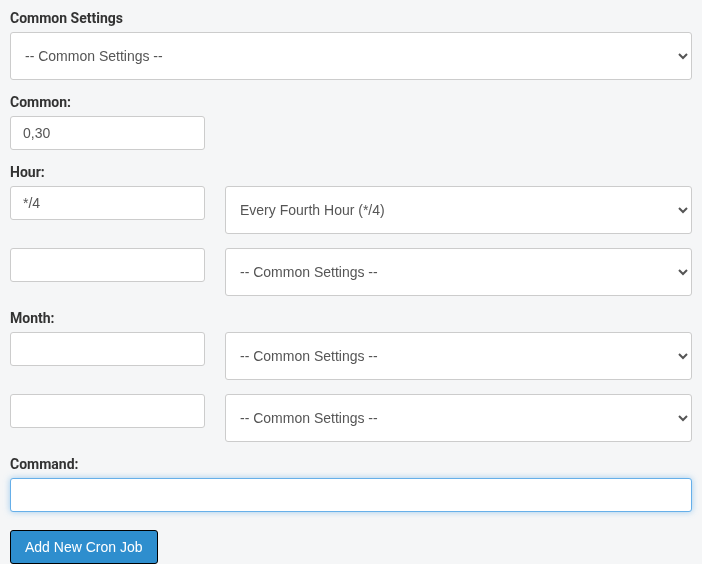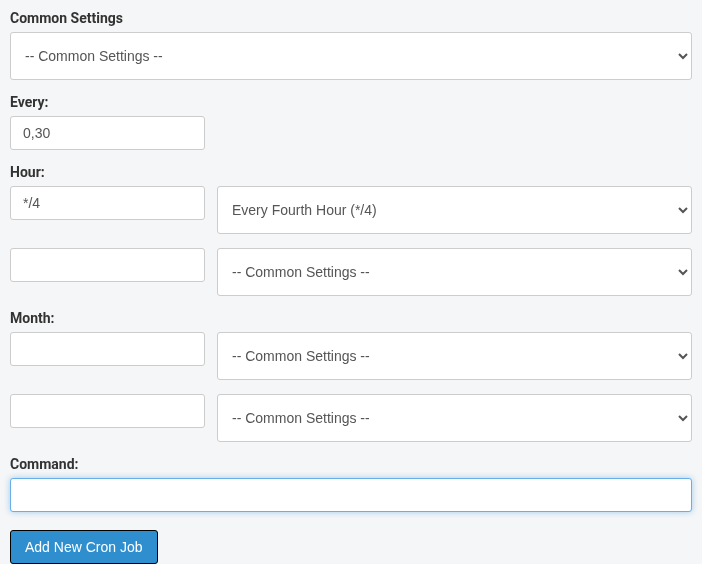--- a/index.html
+++ b/index.html
@@ -16,21 +16,21 @@
     }
     .form-label {
       display: block;
       font-weight: 700;
       color: #333;
       margin-bottom: 6px;
       font-size: 14px;
     }
     .form-row {
       display: flex;
-      gap: 12px;
+      gap: 20px;
     }
     .text-input {
       width: 195px;
       height: 34px;
       padding: 6px 12px;
       font-size: 14px;
       color: #555;
       background: #fff;
       border: 1px solid #ccc;
       border-radius: 3px;
@@ -81,21 +81,21 @@
 
 
 <div class="form-group">
   <label class="form-label">Common Settings</label>
   <select class="select-input full-width">
     <option>-- Common Settings --</option>
   </select>
 </div>
 
 <div class="form-group">
-  <label class="form-label">Every:</label>
+  <label class="form-label">Common:</label>
   <div class="form-row">
     <input type="text" class="text-input" value="0,30" style="">
   </div>
 </div>
 
 <div class="form-group">
   <label class="form-label">Hour:</label>
   <div class="form-row">
     <input type="text" class="text-input" value="*/4" style="">
     <select class="select-input">

